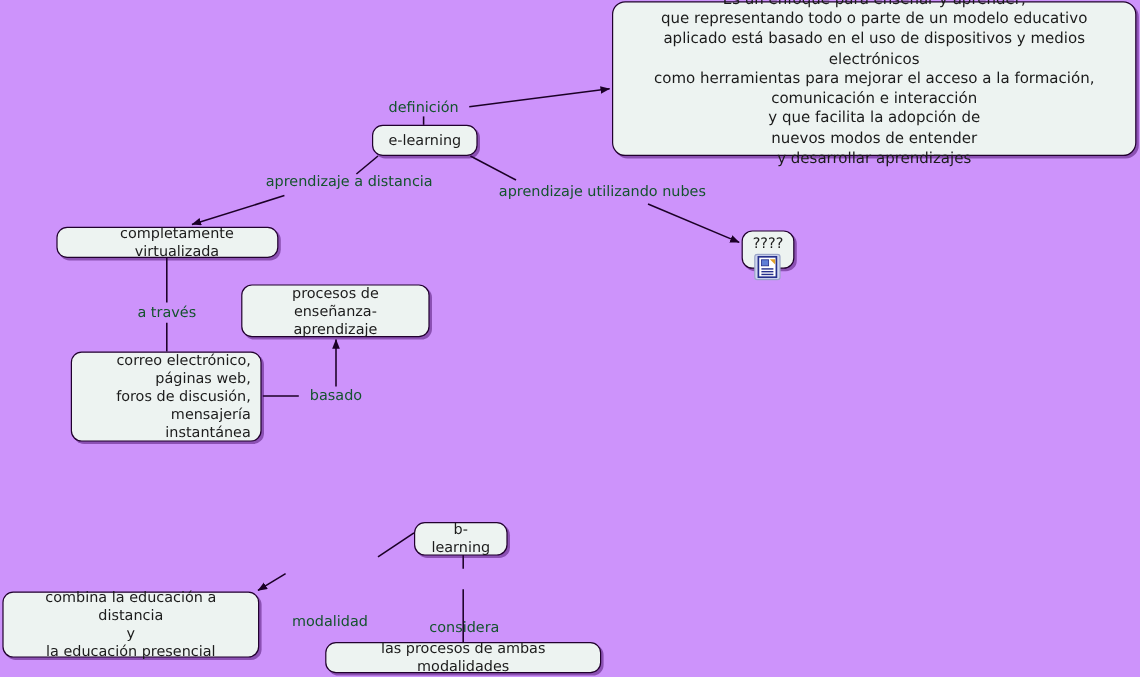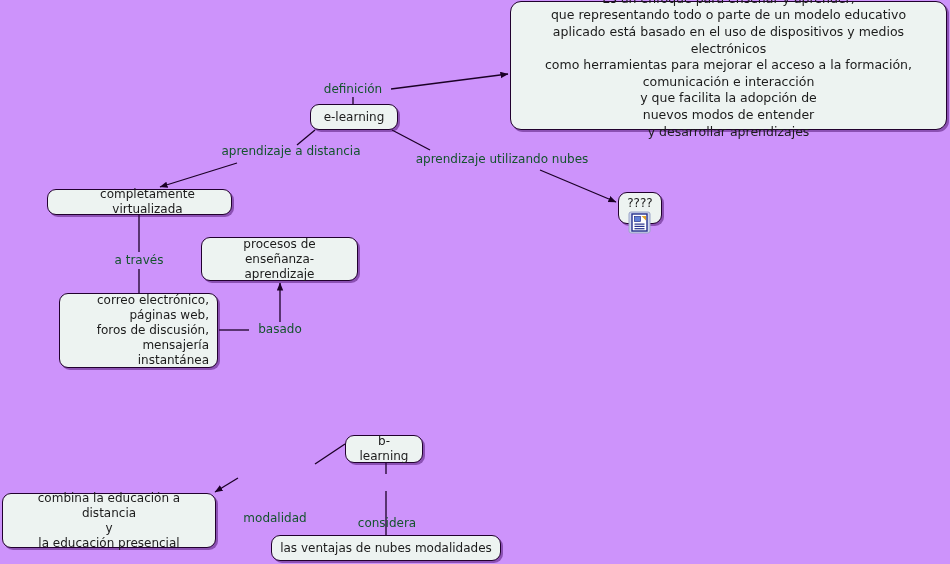--- a/index.html
+++ b/index.html
@@ -158,21 +158,21 @@
 páginas web,
 foros de discusión,
 mensajería instantánea</div>
 
   <div class="node" id="node-blearning">b-learning</div>
 
   <div class="node" id="node-combina">combina la educación a distancia
 y
 la educación presencial</div>
 
-  <div class="node" id="node-ventajas">las ventajas de nubes modalidades</div>
+  <div class="node" id="node-ventajas">las procesos de ambas modalidades</div>
 
   <div class="link-label" id="label-definicion">definición</div>
 
   <div class="link-label" id="label-distancia">aprendizaje a distancia</div>
 
   <div class="link-label" id="label-nubes">aprendizaje utilizando nubes</div>
 
   <div class="link-label" id="label-atraves">a través</div>
 
   <div class="link-label" id="label-soporte">basado</div>

